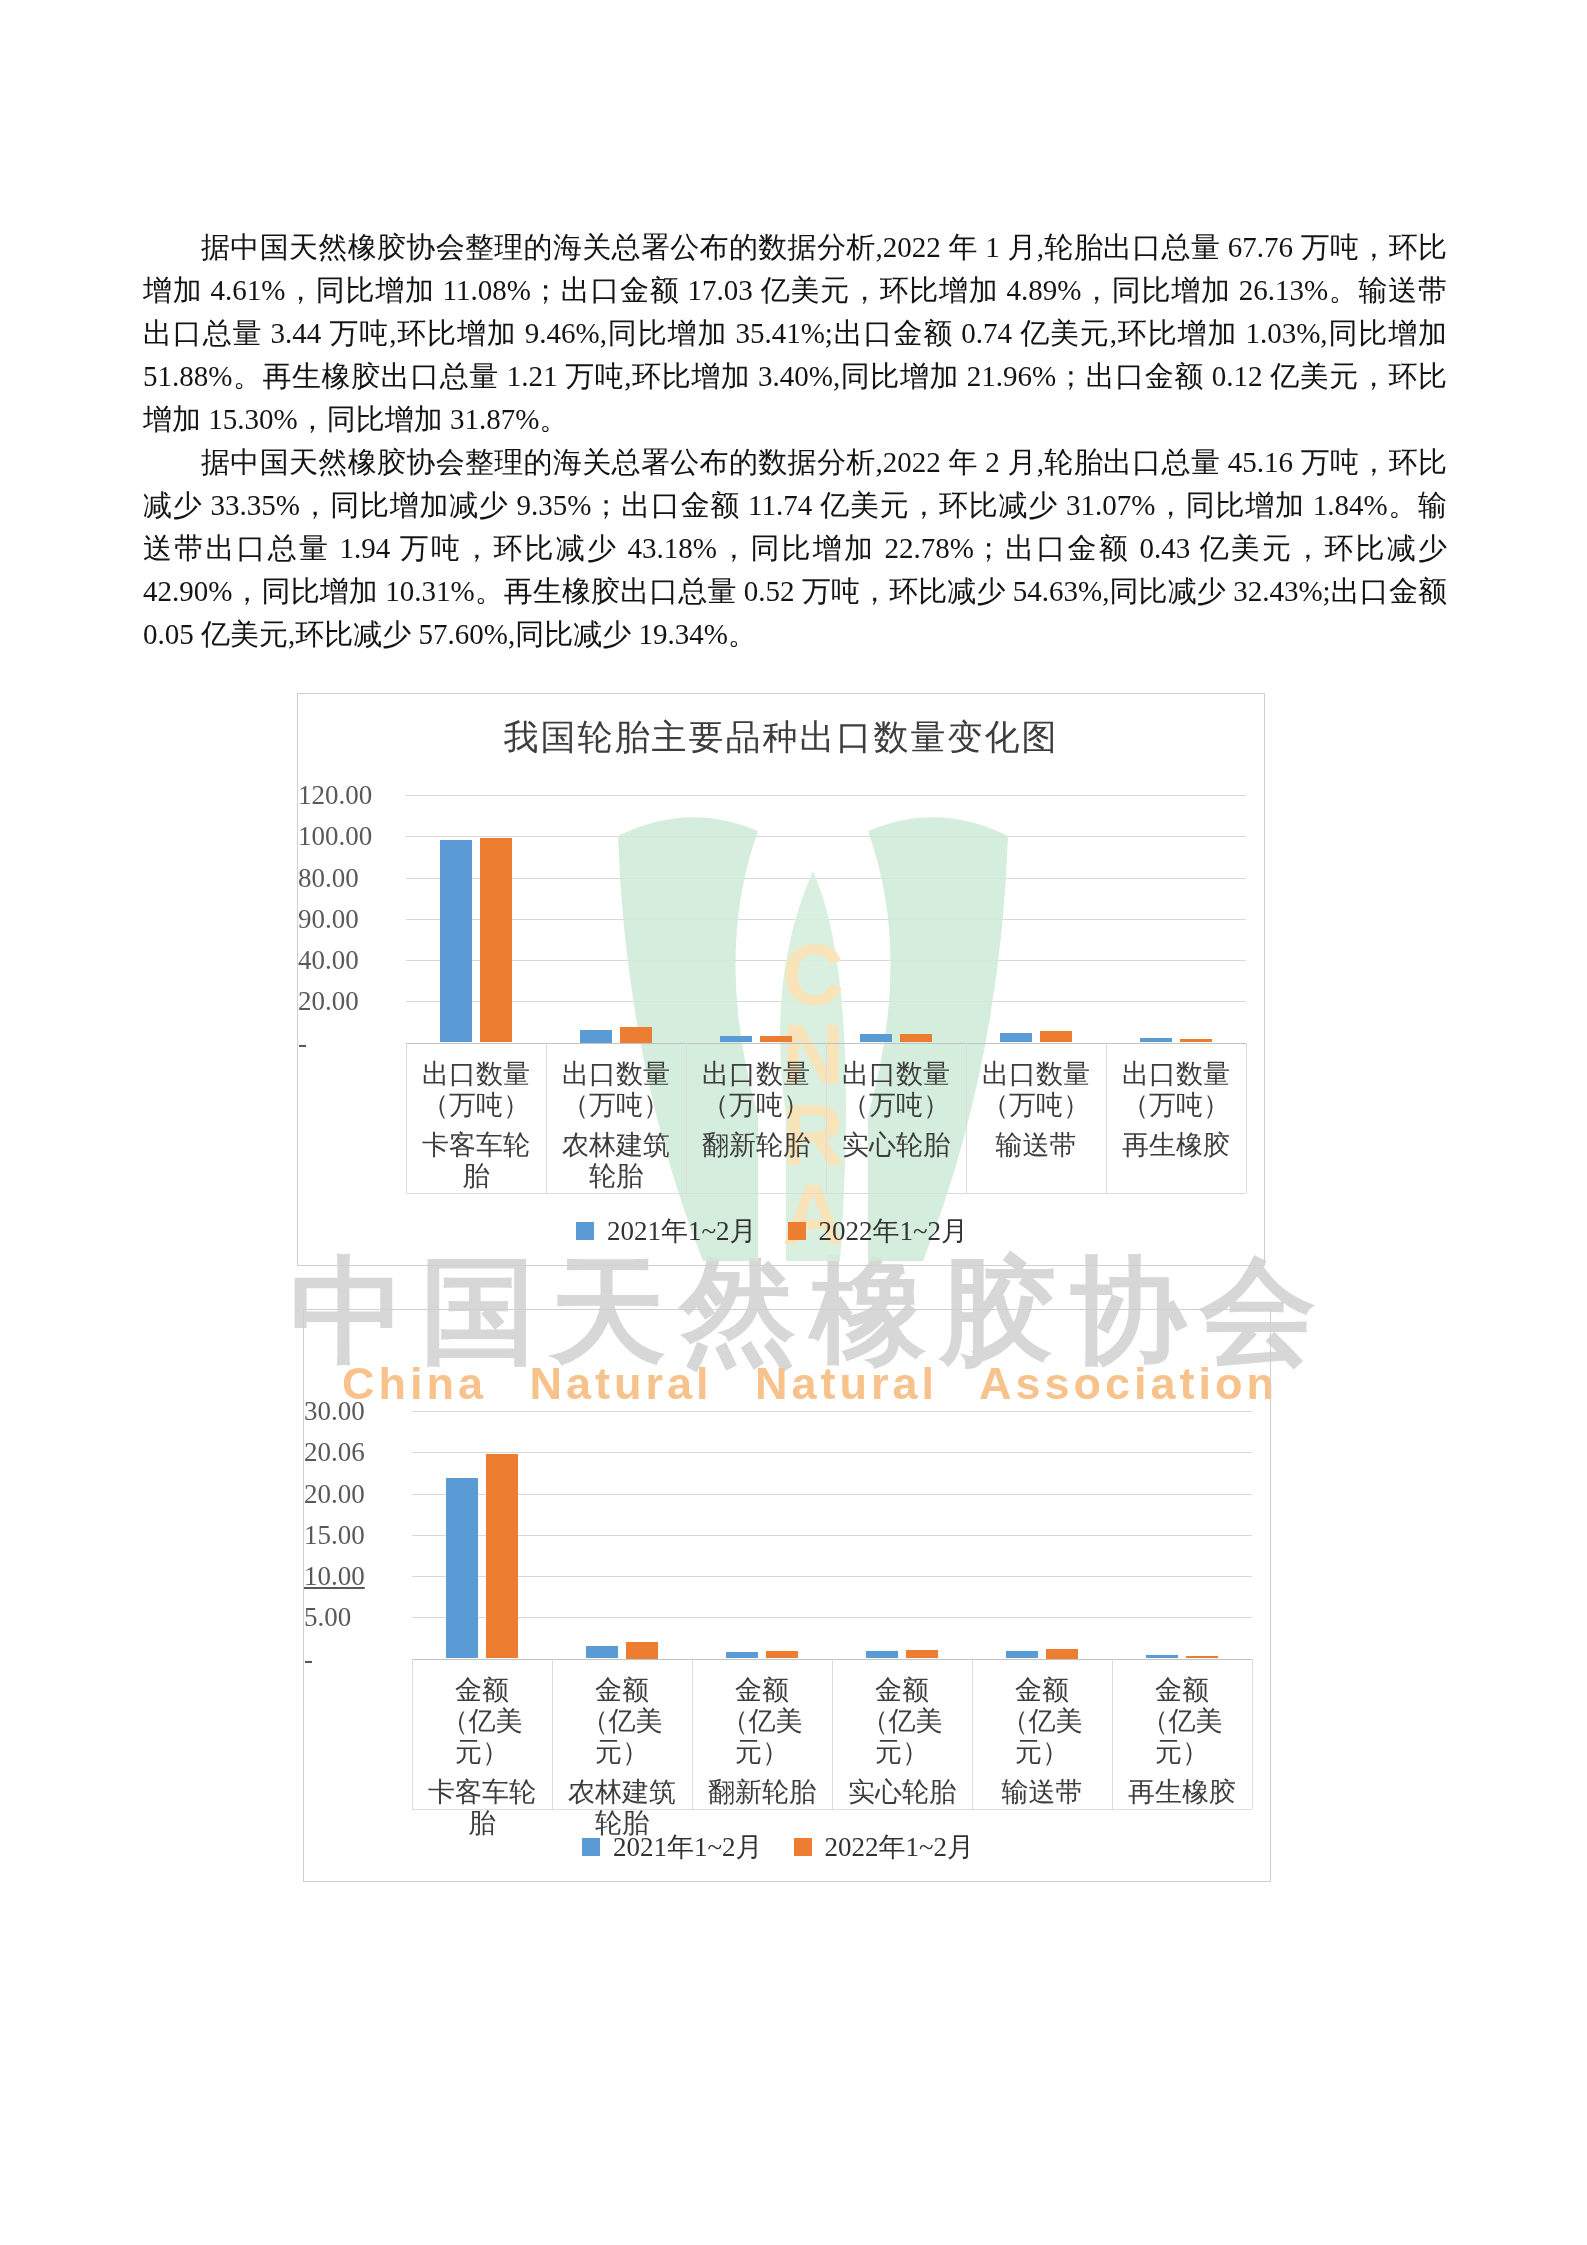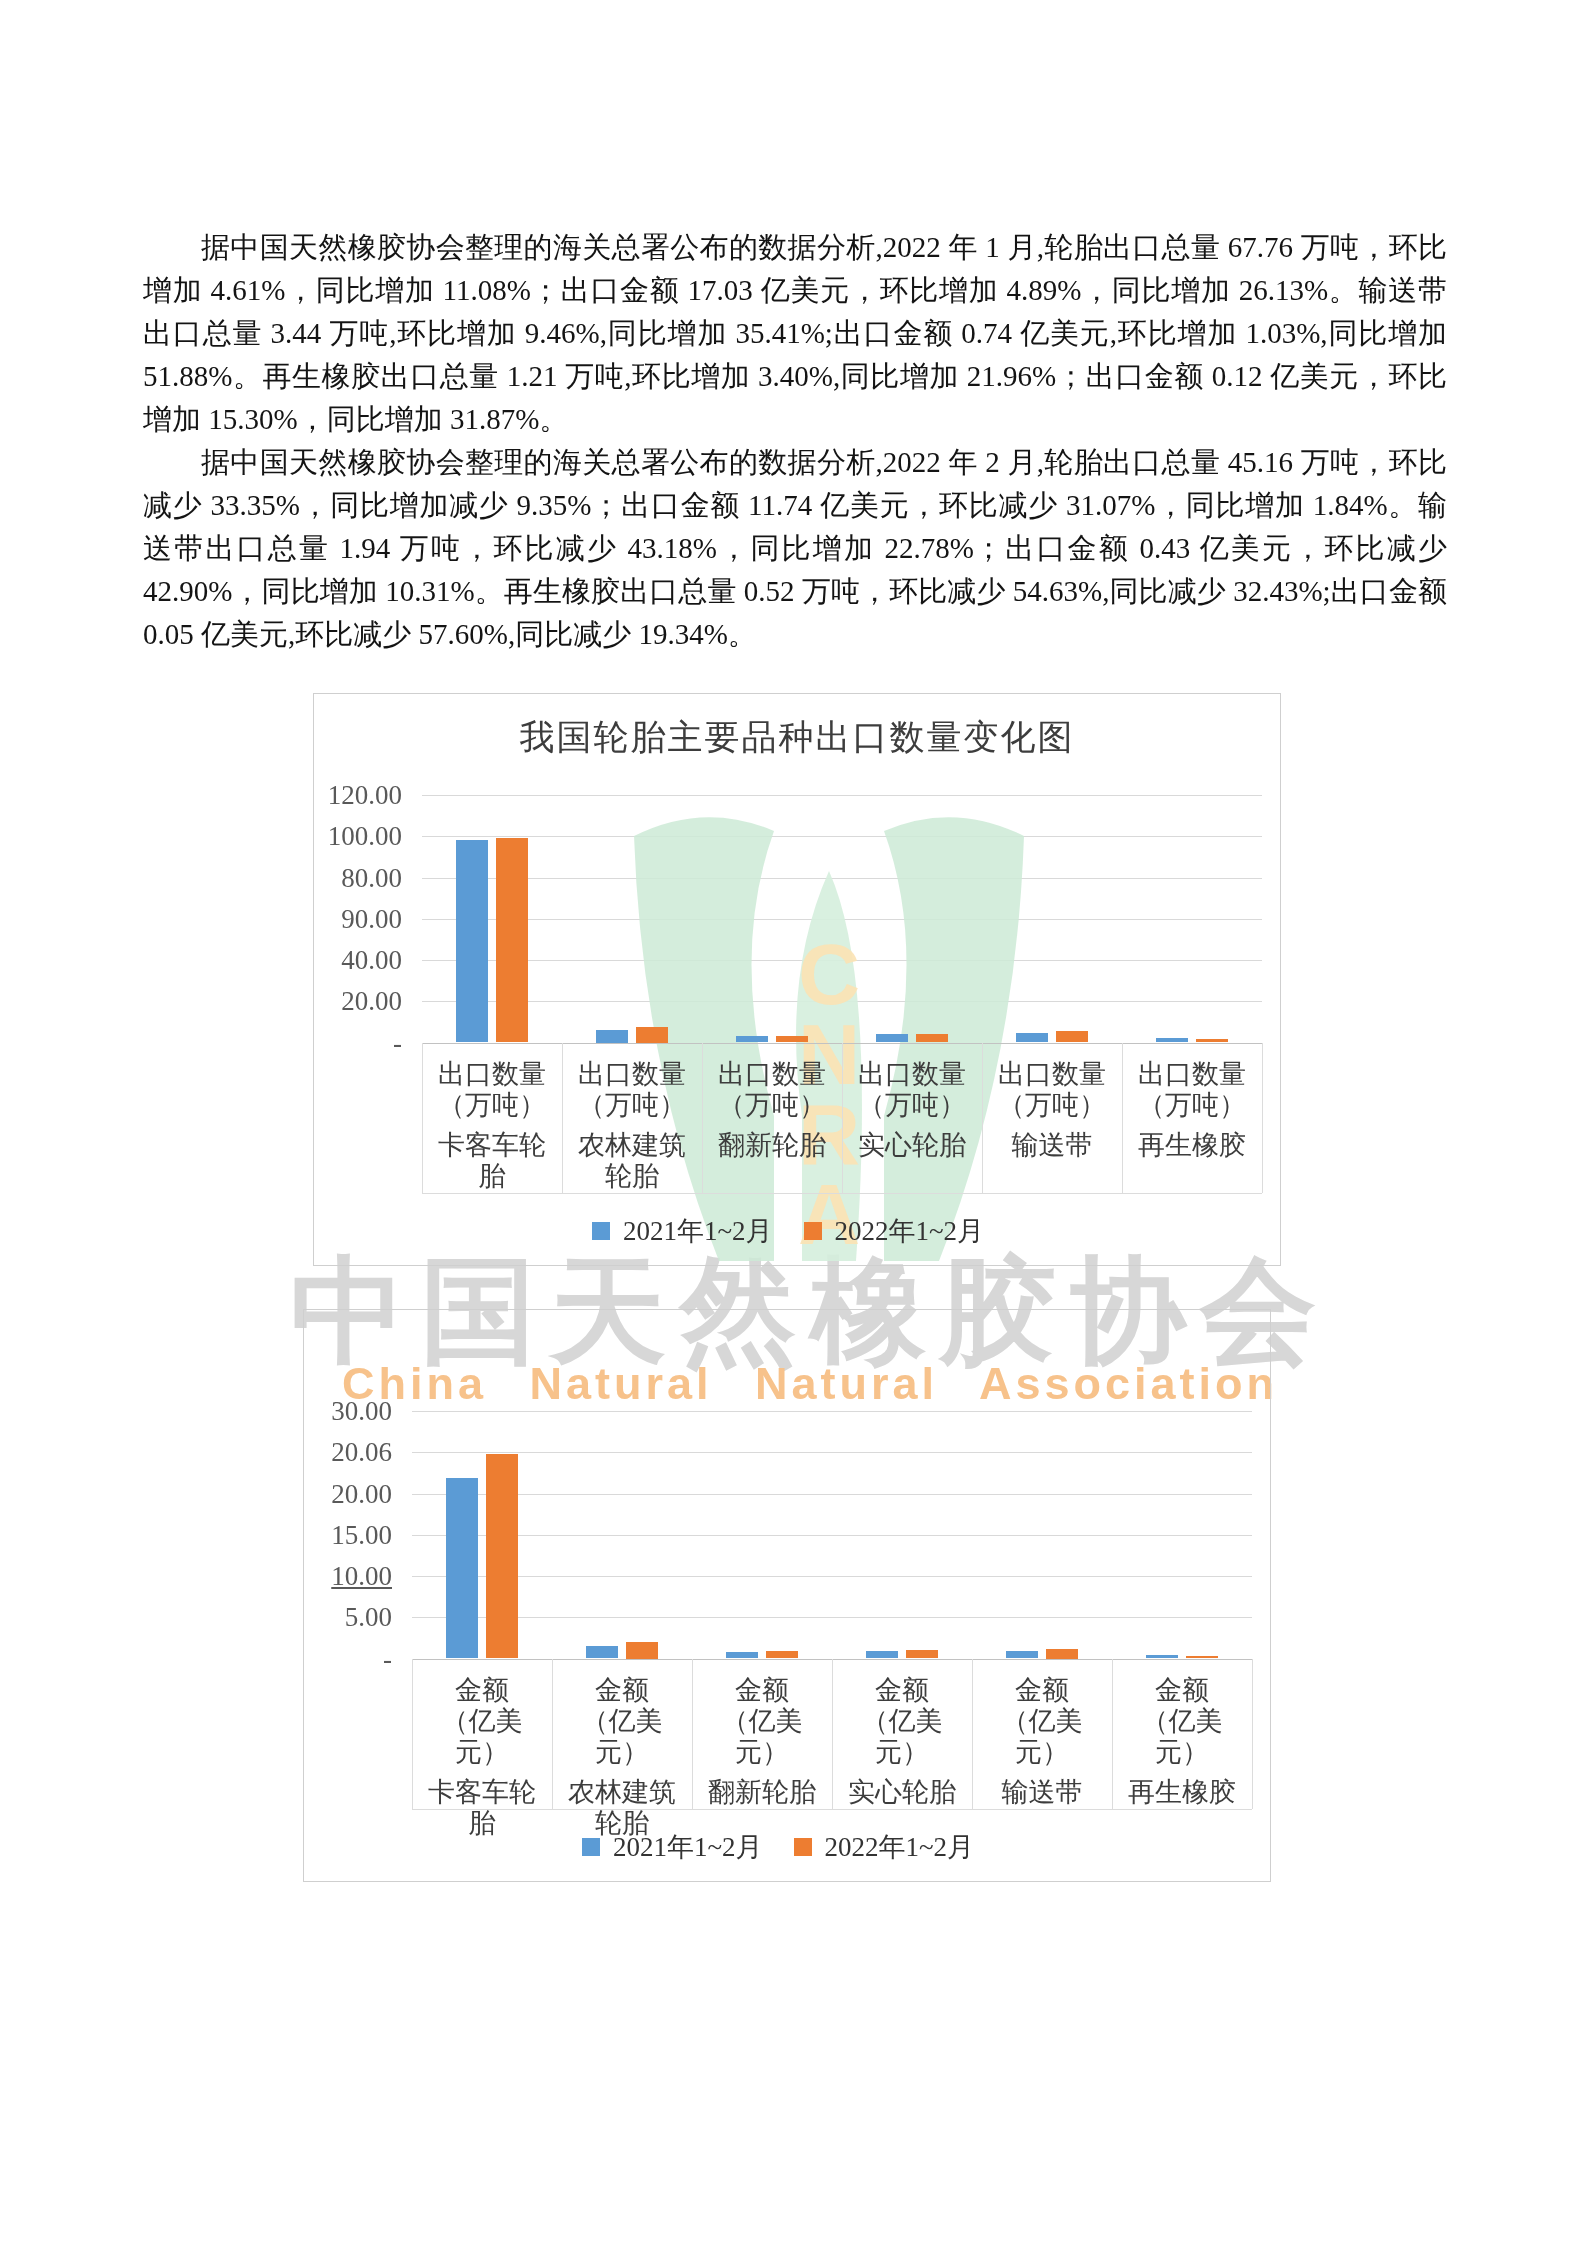--- a/index.html
+++ b/index.html
@@ -26,31 +26,31 @@
     font-family:"Liberation Sans","DejaVu Sans",sans-serif; font-weight:bold;
     font-size:45px; letter-spacing:4px; word-spacing:26px; color:#f7c28b;
     white-space:nowrap; z-index:1;
   }
 
   
   .chart {
     position:absolute; width:966px; height:571px; border:1px solid #cfcfcf;
     background:transparent; z-index:2;
   }
-  #chart1 { left:313px; top:693px; }
+  #chart1 { left:297px; top:693px; }
   #chart2 { left:303px; top:1309px; }
 
   .chart .title {
     position:absolute; top:20px; left:0; width:100%; text-align:center;
     font-size:35px; color:#3d3d3d; letter-spacing:2px; z-index:4;
   }
   .gridline { position:absolute; height:1px; background:#d9d9d9; z-index:0; }
   .baseline { position:absolute; height:1px; background:#c2c2c2; z-index:3; }
   .ytick {
-    position:absolute; left:0; width:88px; text-align:right;
+    position:absolute; left:0; width:88px; 
     font-size:27px; color:#595959; line-height:32px; z-index:3;
   }
   .bar { position:absolute; z-index:3; }
   .catline-v { position:absolute; width:1px; background:#dcdcdc; z-index:3; }
   .catline-h { position:absolute; height:1px; background:#dcdcdc; z-index:3; }
   .catcell {
     position:absolute; text-align:center; font-size:27px; color:#3d3d3d;
     line-height:31px; z-index:3;
   }
   .catname { margin-top:9px; }

